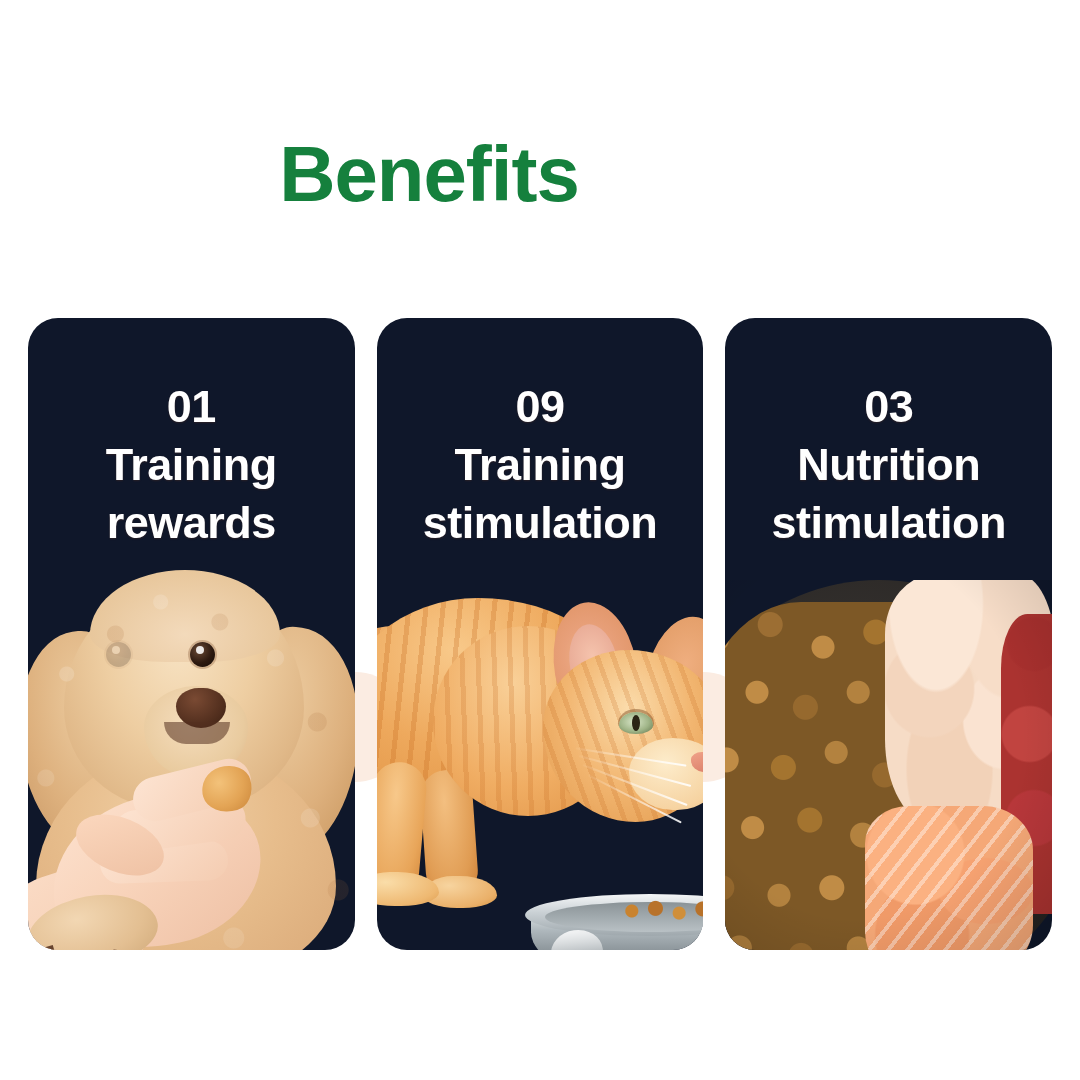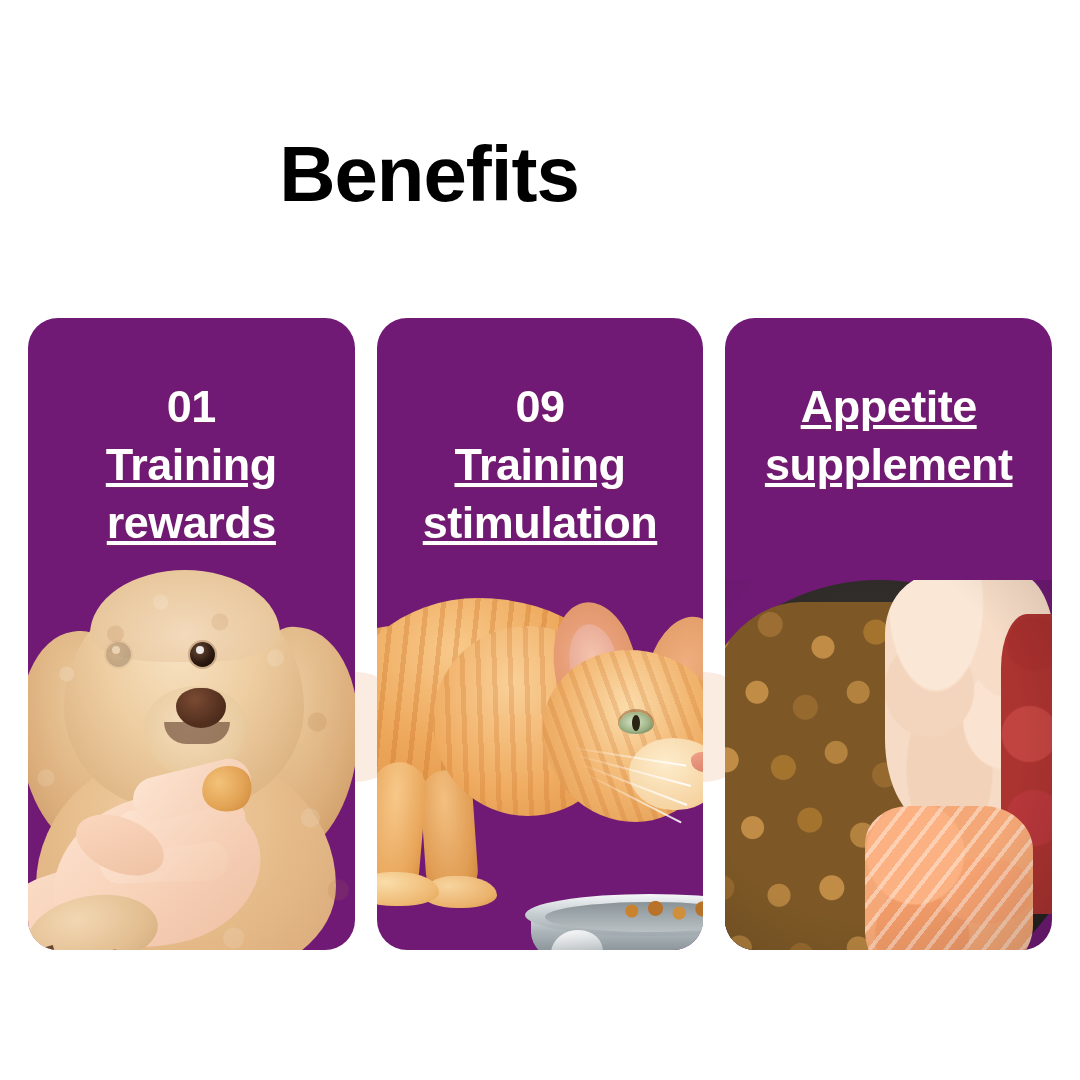--- a/index.html
+++ b/index.html
@@ -10,57 +10,57 @@
     overflow:hidden;
   }
   .page { position:relative; width:1080px; height:1080px; background:#fff; }
 
   
   .title {
     position:absolute; top:132px; left:0; width:858px;
     text-align:center;
     font-size:78px; line-height:84px;
     font-weight:bold; letter-spacing:-1px;
-    color:#000000;
+    color:#15803d;
   }
 
   
   .wm { position:absolute; border-radius:50%; background:#fbece2; z-index:0; }
   .wm1 { left:300px; top:672px; width:110px; height:110px; }
   .wm2 { left:648px; top:672px; width:110px; height:110px; }
 
   
   .cards {
     position:absolute; left:28px; top:318px;
     width:1024px; height:632px;
     display:flex; gap:22px; z-index:1;
   }
   .card {
     position:relative; flex:1 1 0;
-    background:#701a75;
+    background:#0f172a;
     border-radius:30px;
     overflow:visible;
   }
   .card-clip {
     position:absolute; inset:0;
     border-radius:30px;
     overflow:hidden;
   }
   .card-head {
     position:absolute; left:0; top:0; width:100%;
     padding:60px 6px 0 6px;
     text-align:center; z-index:6;
     color:#ffffff;
     font-weight:bold;
     font-size:45px; line-height:58px;
     letter-spacing:-0.5px;
     text-shadow:0 1px 2px rgba(160,70,20,.18);
   }
   .card-num { display:block; }
-  .card-label { display:block;text-decoration:underline; }
+  .card-label { display:block; }
 
   
   .dogscene { position:absolute; left:-10px; top:252px; width:348px; height:400px; z-index:3; }
   .dg { position:absolute; }
   
   .dog-body {
     left:18px; top:178px; width:300px; height:230px;
     background:radial-gradient(ellipse at 45% 30%, #f0cfa4 0%, #e7bd8c 45%, #d9a877 100%);
     border-radius:50% 50% 40% 40%/60% 60% 40% 40%;
   }
@@ -498,18 +498,19 @@
           <div class="bowl-dark"></div>
           <div class="kibble-half"></div>
           <div class="chicken"></div>
           <div class="beef"></div>
           <div class="salmon"></div>
           <div class="food-shade"></div>
         </div>
 
       </div>
       <div class="card-head">
-        <span class="card-label">Appetite supplement</span>
+        <span class="card-num">03</span>
+        <span class="card-label">Nutrition stimulation</span>
       </div>
     </div>
 
   </div>
 </div>
 
 </body></html>

